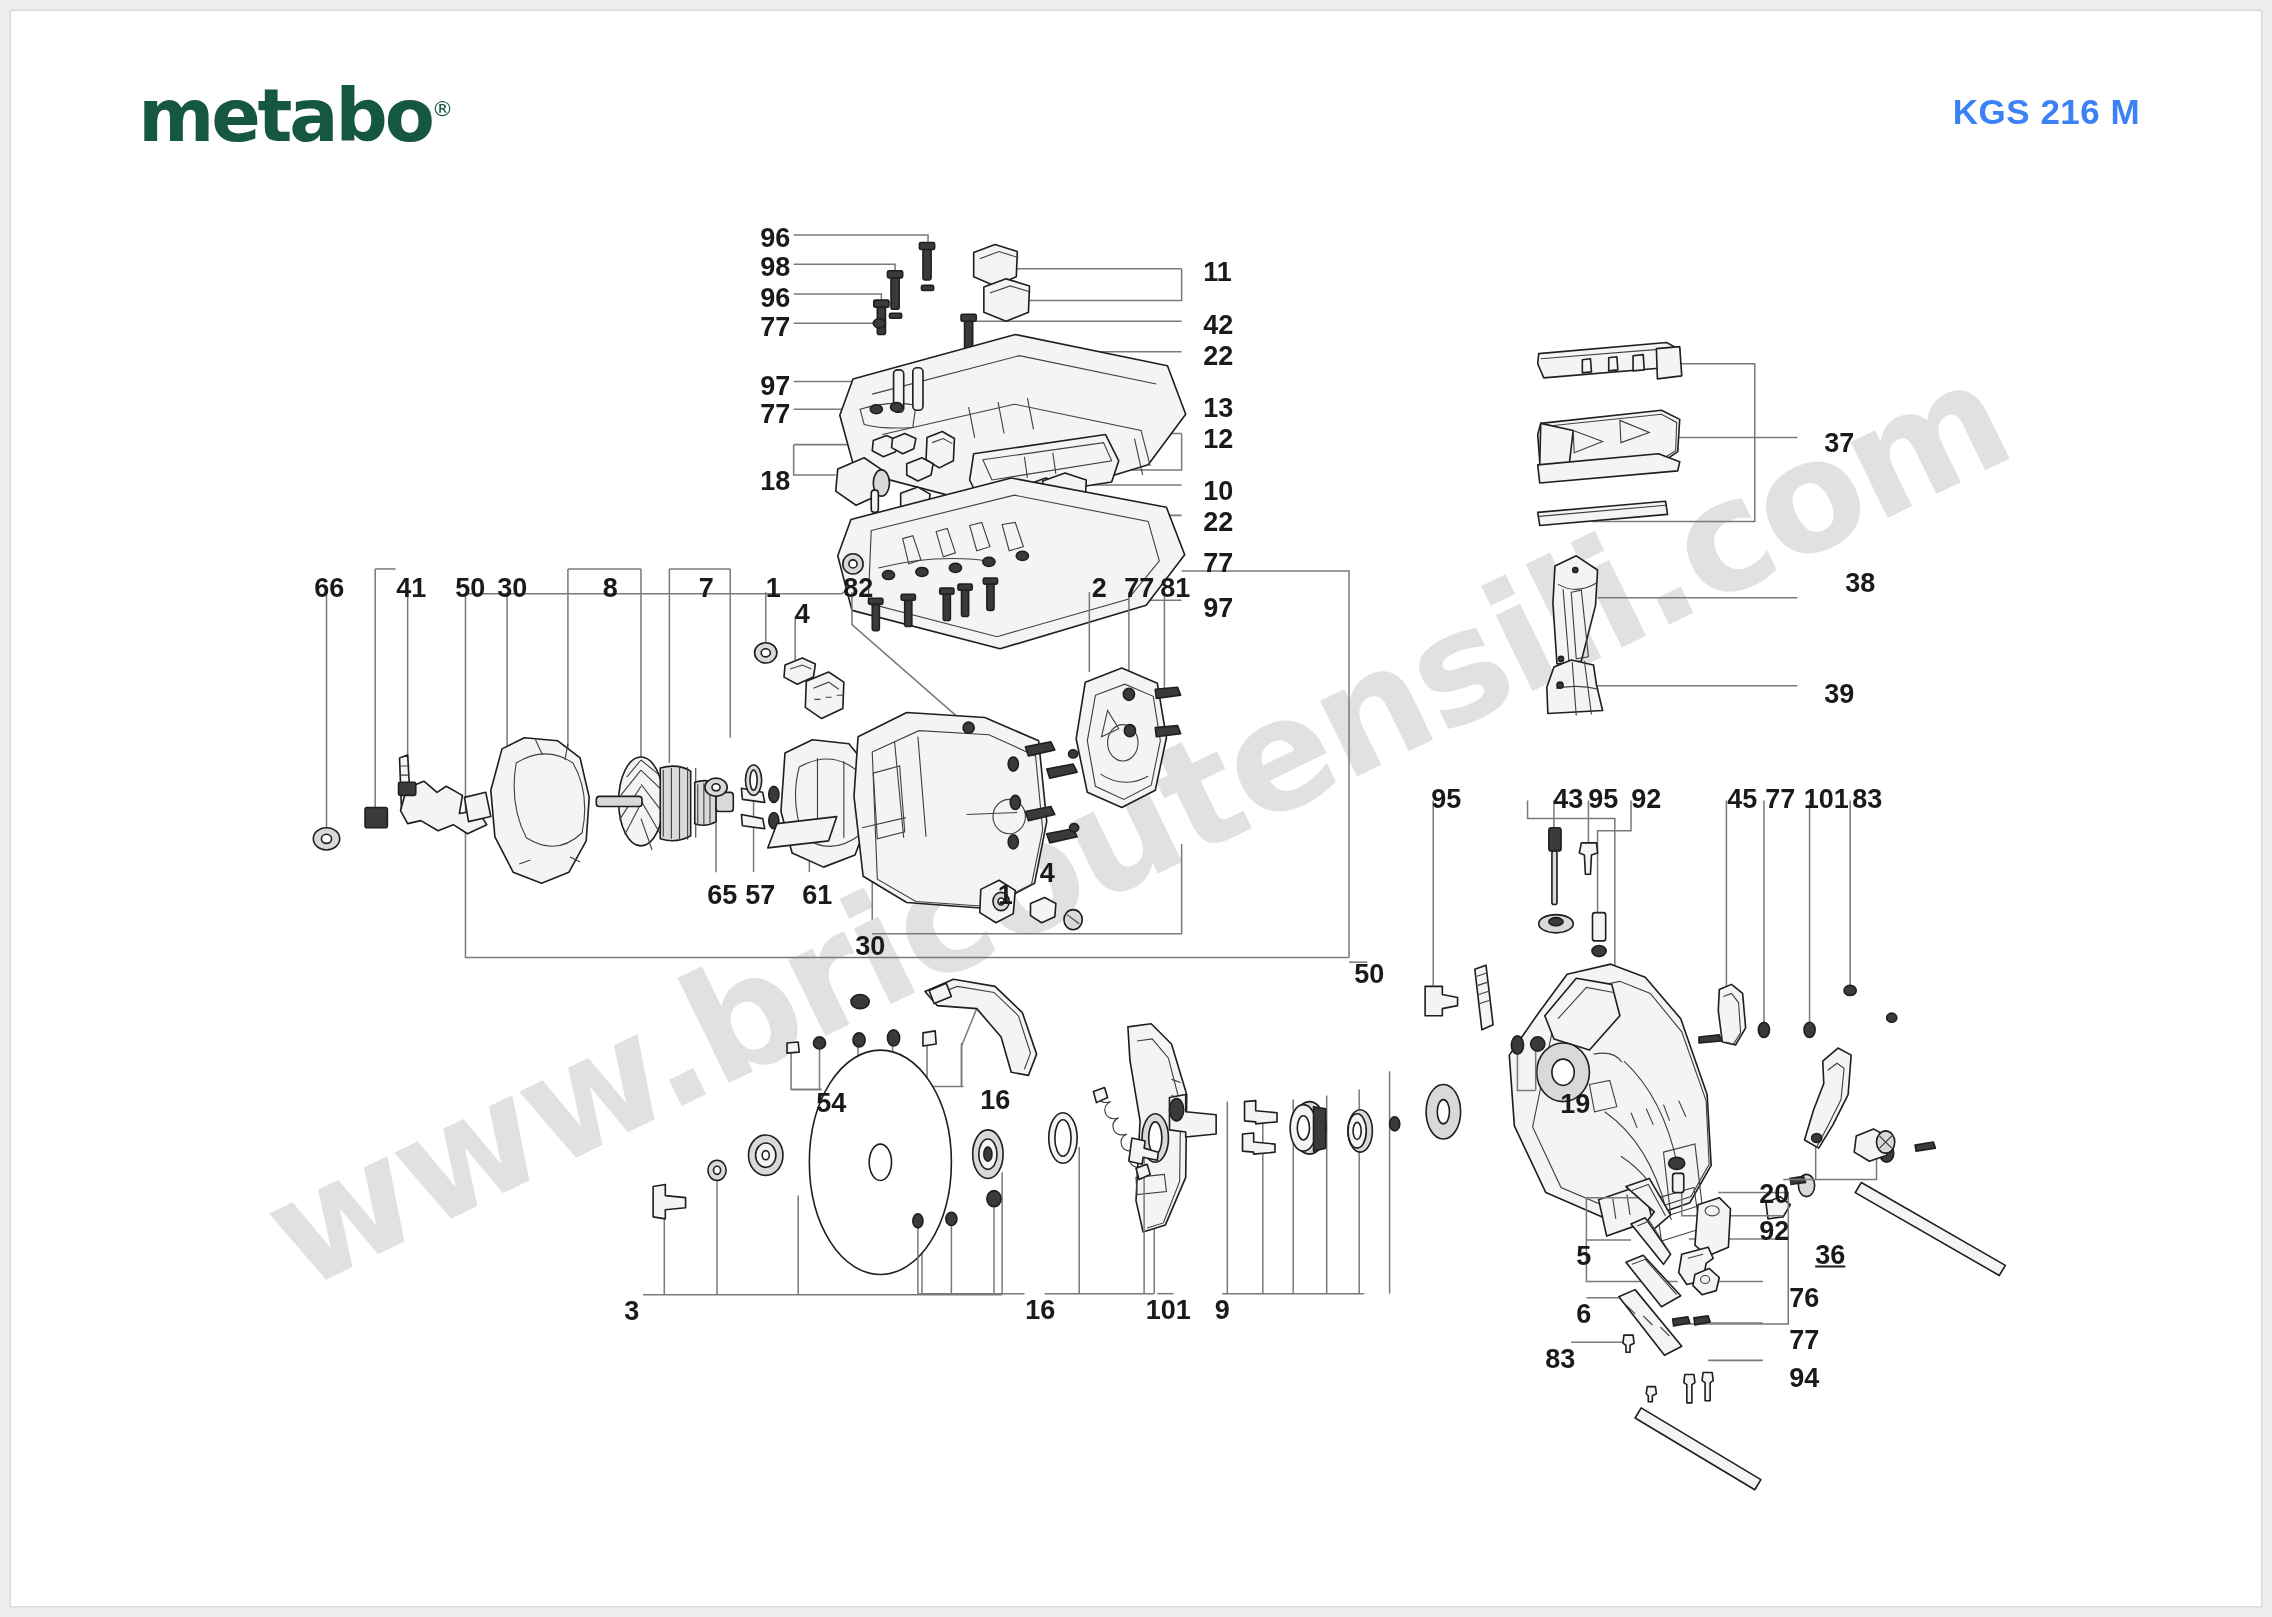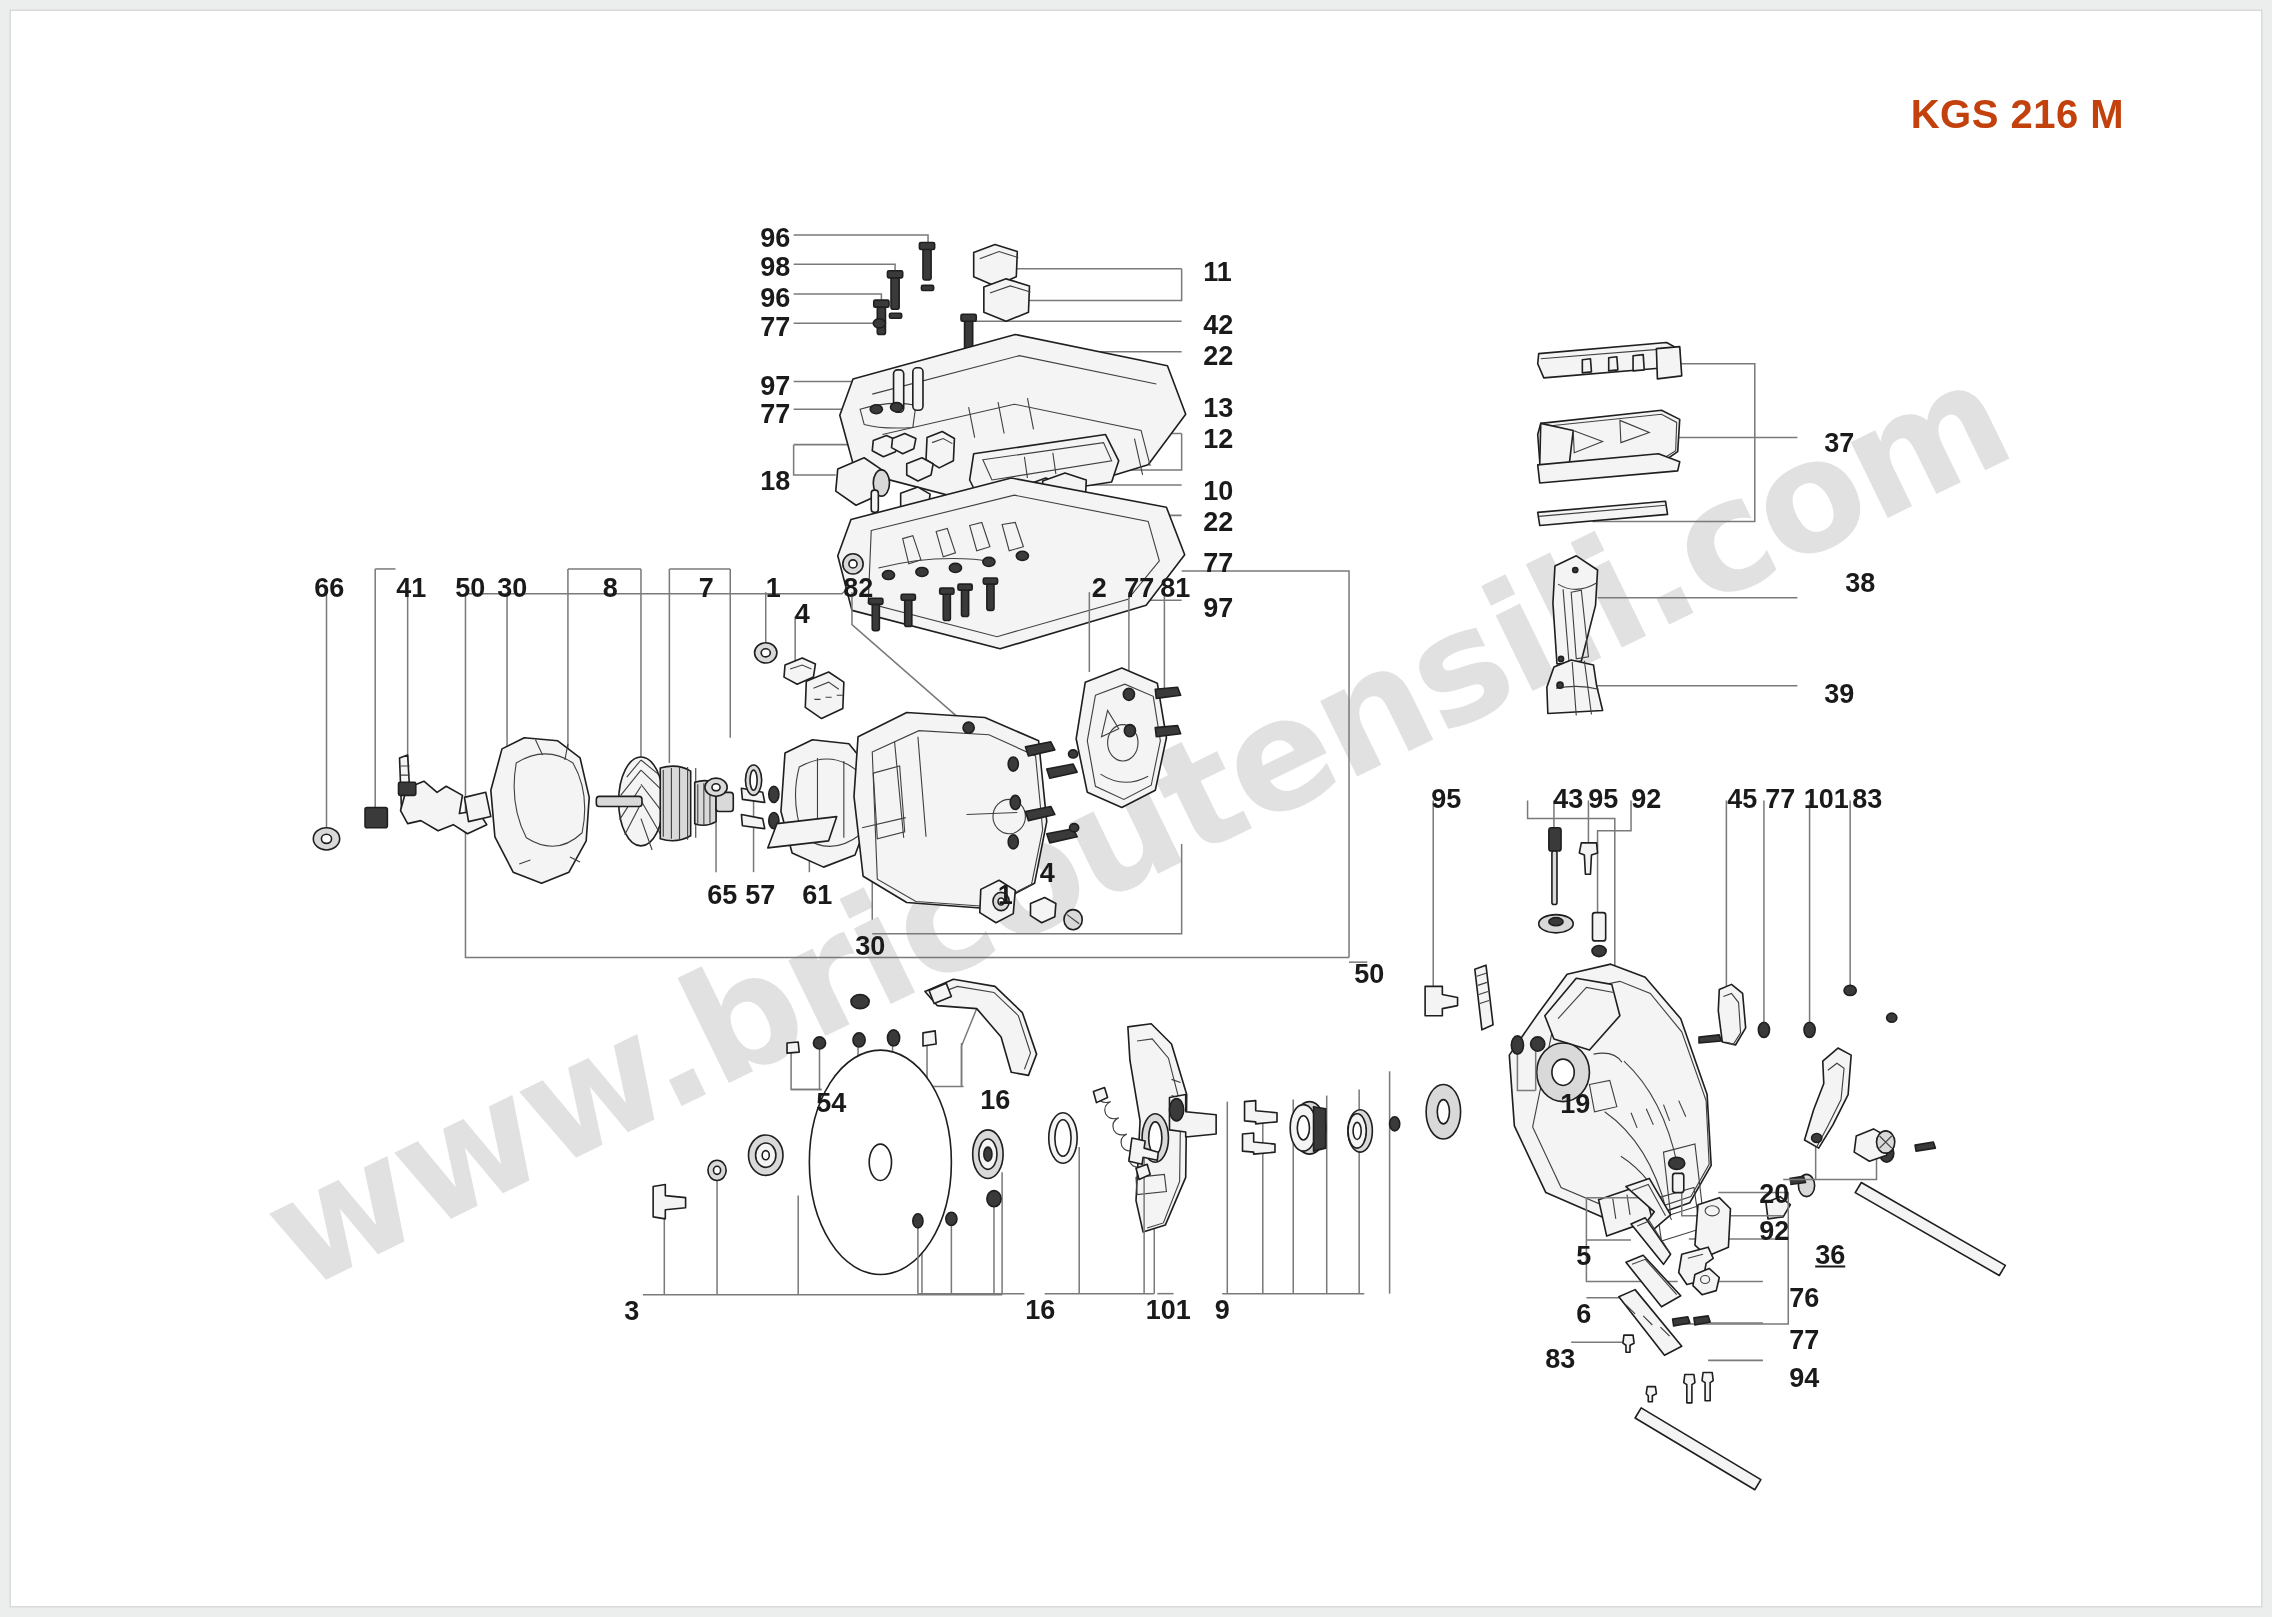--- a/index.html
+++ b/index.html
@@ -43,24 +43,24 @@
     white-space:nowrap;
   }
   #logo .reg{
     font-size:21.5px;
     vertical-align:super;
     letter-spacing:0;
     font-weight:normal;
   }
   #model-title{
     position:absolute;
-    right:138px; top:82px;
-    font-size:40px;
+    right:122px; top:82px;
+    font-size:35px;
     font-weight:bold;
-    color:#c2410c;
+    color:#3b82f6;
     letter-spacing:0.5px;
     white-space:nowrap;
     font-family:"Liberation Sans", sans-serif;
   }
 
   
   #page-number{
     position:absolute;
     left:0; right:0;
     top:1541px;
@@ -106,20 +106,21 @@
   .callout.c-left { transform:translate(0,-50%); }
   .callout.c-mid  { transform:translate(-50%,-50%); }
 </style>
 </head>
 <body>
 
 <div id="page">
   <div id="sheet">
     <div id="sheet-inner-edge"></div>
 
+    <div id="logo"><span>metabo</span><span class="reg">®</span></div>
 
     <div id="model-title">KGS 216 M</div>
 
     <div id="watermark">www.bricoutensili.com</div>
 
 
     <div id="diagram">
       <svg viewBox="0 0 4440 3160" preserveAspectRatio="none" xmlns="http://www.w3.org/2000/svg">
         <defs>
           <style>

